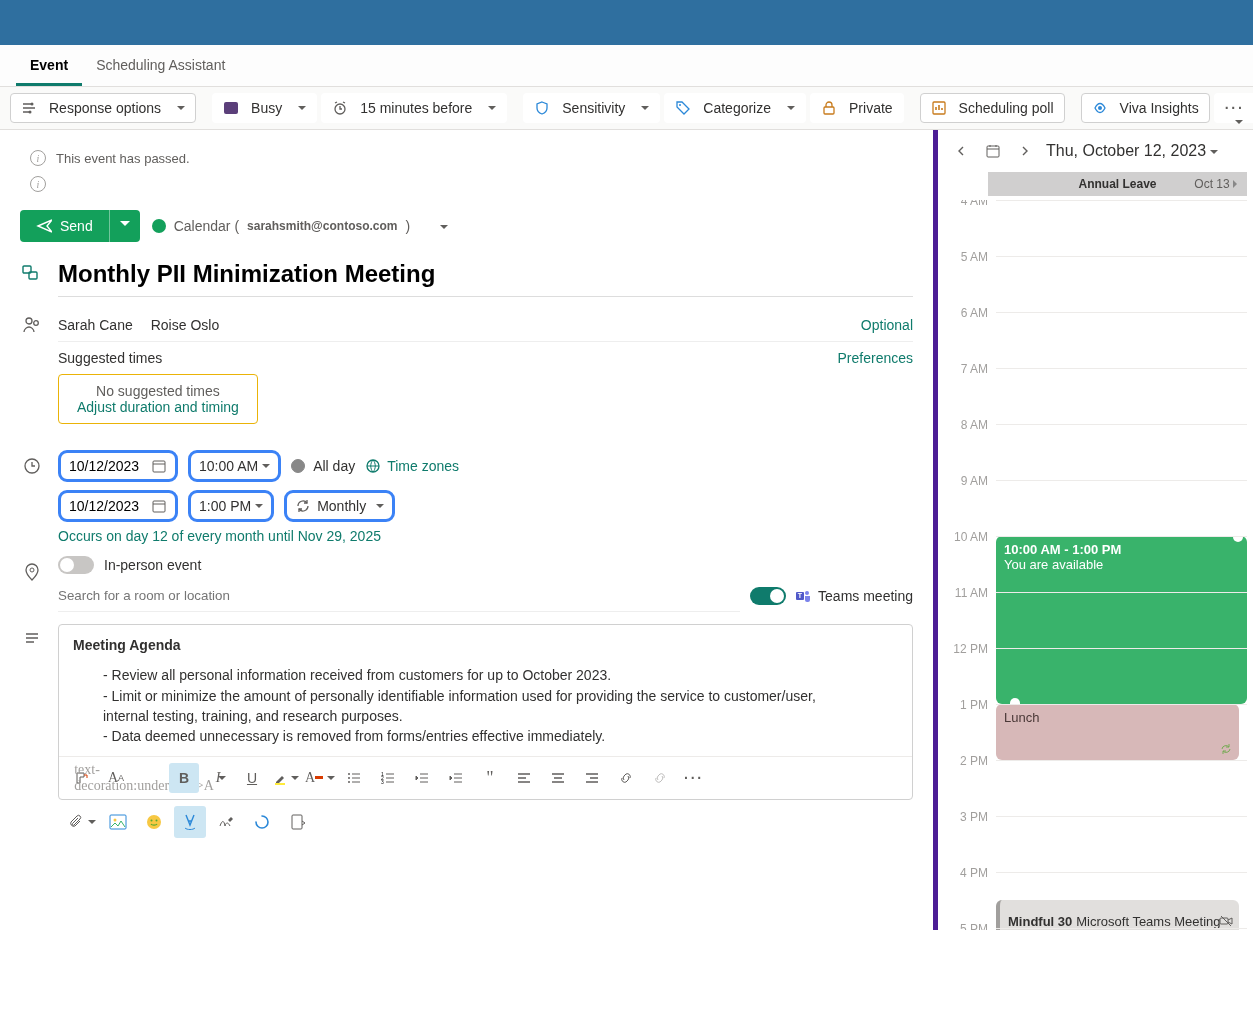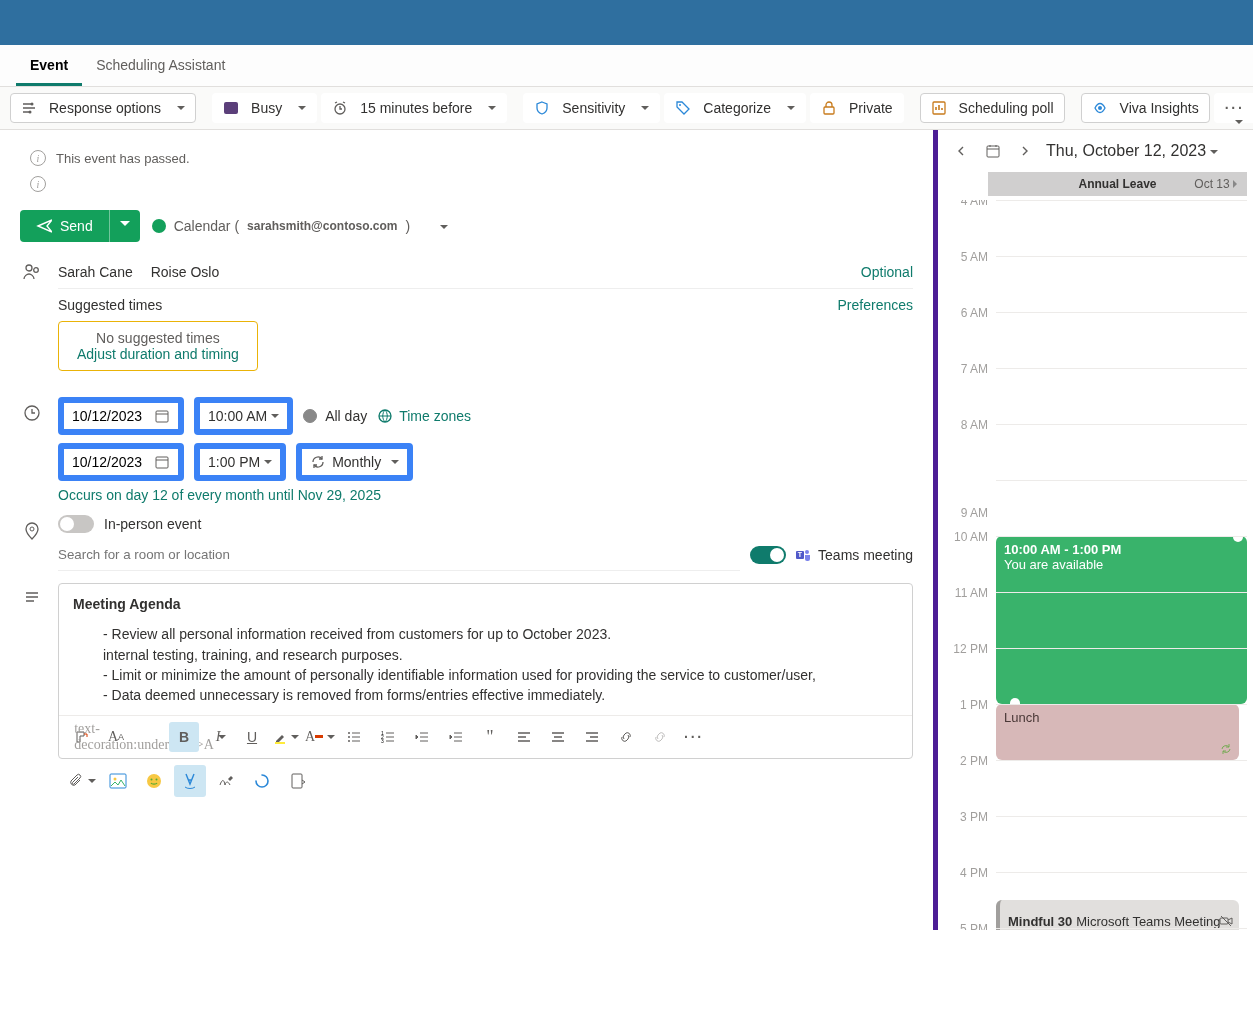--- a/index.html
+++ b/index.html
@@ -29,21 +29,21 @@
 .row .ricon{width:24px;display:flex;justify-content:center;padding-top:6px;color:#605e5c}
 .row .rbody{flex:1}
 .title-input{width:100%;border:none;border-bottom:1px solid #ddd;font-size:24px;font-weight:600;padding:4px 0 8px;outline:none}
 .attendees{display:flex;align-items:center;gap:18px;border-bottom:1px solid #eee;padding:8px 0}
 .attendees .opt{margin-left:auto;color:#0f7b6c;cursor:pointer}
 .sugrow{display:flex;align-items:center;padding:8px 0}
 .sugrow .pref{margin-left:auto;color:#0f7b6c;cursor:pointer}
 .sugbox{display:inline-block;border:1px solid #eab308;border-radius:4px;padding:8px 18px;text-align:center;color:#605e5c}
 .sugbox .adj{color:#0f7b6c;cursor:pointer}
 .dtgroup{display:flex;align-items:center;gap:10px;flex-wrap:wrap}
-.dtin{display:flex;align-items:center;border:6px solid #3b82f6;border-radius:4px;padding:5px 8px;background:#fff;color:#323130}
+.dtin{display:flex;align-items:center;border:3px solid #3b82f6;border-radius:9px;padding:5px 8px;background:#fff;color:#323130}
 .dtin input{border:none;outline:none;width:82px;font-size:14px}
 .tz{color:#0f7b6c;display:flex;align-items:center;gap:6px;cursor:pointer}
 .recurtxt{color:#0f7b6c;padding:6px 0 0 0;font-size:14px}
 .toggle{width:36px;height:18px;background:#c8c6c4;border-radius:10px;position:relative;cursor:pointer}
 .toggle .knob{width:14px;height:14px;background:#fff;border-radius:50%;position:absolute;top:2px;left:2px;transition:.15s}
 .toggle.on{background:#0f7b6c}
 .toggle.on .knob{left:20px}
 .locrow{display:flex;align-items:center;gap:10px}
 .locin{flex:1;border:none;border-bottom:1px solid #eee;padding:8px 0;outline:none;color:#605e5c}
 .teams{display:flex;align-items:center;gap:8px;color:#323130}
@@ -192,20 +192,31 @@
       </div>
       <div class="calsel">
         <span class="greendot"></span>
         <span>Calendar (</span>
         <span style="font-weight:600;font-size:12px">sarahsmith@contoso.com</span>
         <span>)</span>
         <span class="chev" style="margin-left:18px"></span>
       </div>
     </div>
 
+    <div class="row">
+      <div class="ricon">
+          <svg width="22" height="22">
+            <rect x="2" y="4" width="8" height="7" rx="1" stroke="#0f7b6c" stroke-width="1.4" fill="none"></rect>
+            <rect x="8" y="10" width="8" height="7" rx="1" stroke="#0f7b6c" stroke-width="1.4" fill="none"></rect>
+          </svg>
+        </div>
+      <div class="rbody">
+        <input class="title-input" value="Monthly PII Minimization Meeting" style="">
+      </div>
+    </div>
 
     <div class="row">
       <div class="ricon">
           <svg width="20" height="20">
             <circle cx="7" cy="6" r="3" stroke="#605e5c" stroke-width="1.3" fill="none"></circle>
             <circle cx="14" cy="8" r="2.3" stroke="#605e5c" stroke-width="1.3" fill="none"></circle>
             <path d="M2 17c0-3 3-5 5-5s5 2 5 5" stroke="#605e5c" stroke-width="1.3" fill="none"></path>
           </svg>
         </div>
       <div class="rbody">
@@ -325,22 +336,22 @@
             <path d="M3 4h12M3 8h12M3 12h8" stroke="#605e5c" stroke-width="1.4"></path>
           </svg>
         </div>
       <div class="rbody">
         <div class="desc">
           <div class="content">
             <div style="font-weight:700">Meeting Agenda</div>
             <div style="height:10px"></div>
             <div style="padding-left:30px">
               <div>- Review all personal information received from customers for up to October 2023.</div>
+              <div>- Limit or minimize the amount of personally identifiable information used for providing the service to customer/user,</div>
               <div>  internal testing, training, and research purposes.</div>
-              <div>- Limit or minimize the amount of personally identifiable information used for providing the service to customer/user,</div>
               <div>- Data deemed unnecessary is removed from forms/entries effective immediately.</div>
             </div>
           </div>
           <div class="fmtbar">
             <div class="fbtn">
                 <svg width="16" height="16">
                   <path d="M3 3h7v4H6v6H3z" stroke="#605e5c" fill="none"></path>
                   <path d="M10 5h3v3" stroke="#d83b01" fill="none"></path>
                 </svg>
               </div>
@@ -533,21 +544,21 @@
         <div class="hourlbl" style="top: 0px;">4 AM</div>
         <div class="hourrow" style="top: 56px; left: 50px;"></div>
         <div class="hourlbl" style="top: 56px;">5 AM</div>
         <div class="hourrow" style="top: 112px; left: 50px;"></div>
         <div class="hourlbl" style="top: 112px;">6 AM</div>
         <div class="hourrow" style="top: 168px; left: 50px;"></div>
         <div class="hourlbl" style="top: 168px;">7 AM</div>
         <div class="hourrow" style="top: 224px; left: 50px;"></div>
         <div class="hourlbl" style="top: 224px;">8 AM</div>
         <div class="hourrow" style="top: 280px; left: 50px;"></div>
-        <div class="hourlbl" style="top: 280px; margin-top: 32px;">9 AM</div>
+        <div class="hourlbl" style="top: 280px;">9 AM</div>
         <div class="hourrow" style="top: 336px; left: 50px;"></div>
         <div class="hourlbl" style="top: 336px;">10 AM</div>
         <div class="hourrow" style="top: 392px; left: 50px;"></div>
         <div class="hourlbl" style="top: 392px;">11 AM</div>
         <div class="hourrow" style="top: 448px; left: 50px;"></div>
         <div class="hourlbl" style="top: 448px;">12 PM</div>
         <div class="hourrow" style="top: 504px; left: 50px;"></div>
         <div class="hourlbl" style="top: 504px;">1 PM</div>
         <div class="hourrow" style="top: 560px; left: 50px;"></div>
         <div class="hourlbl" style="top: 560px;">2 PM</div>

